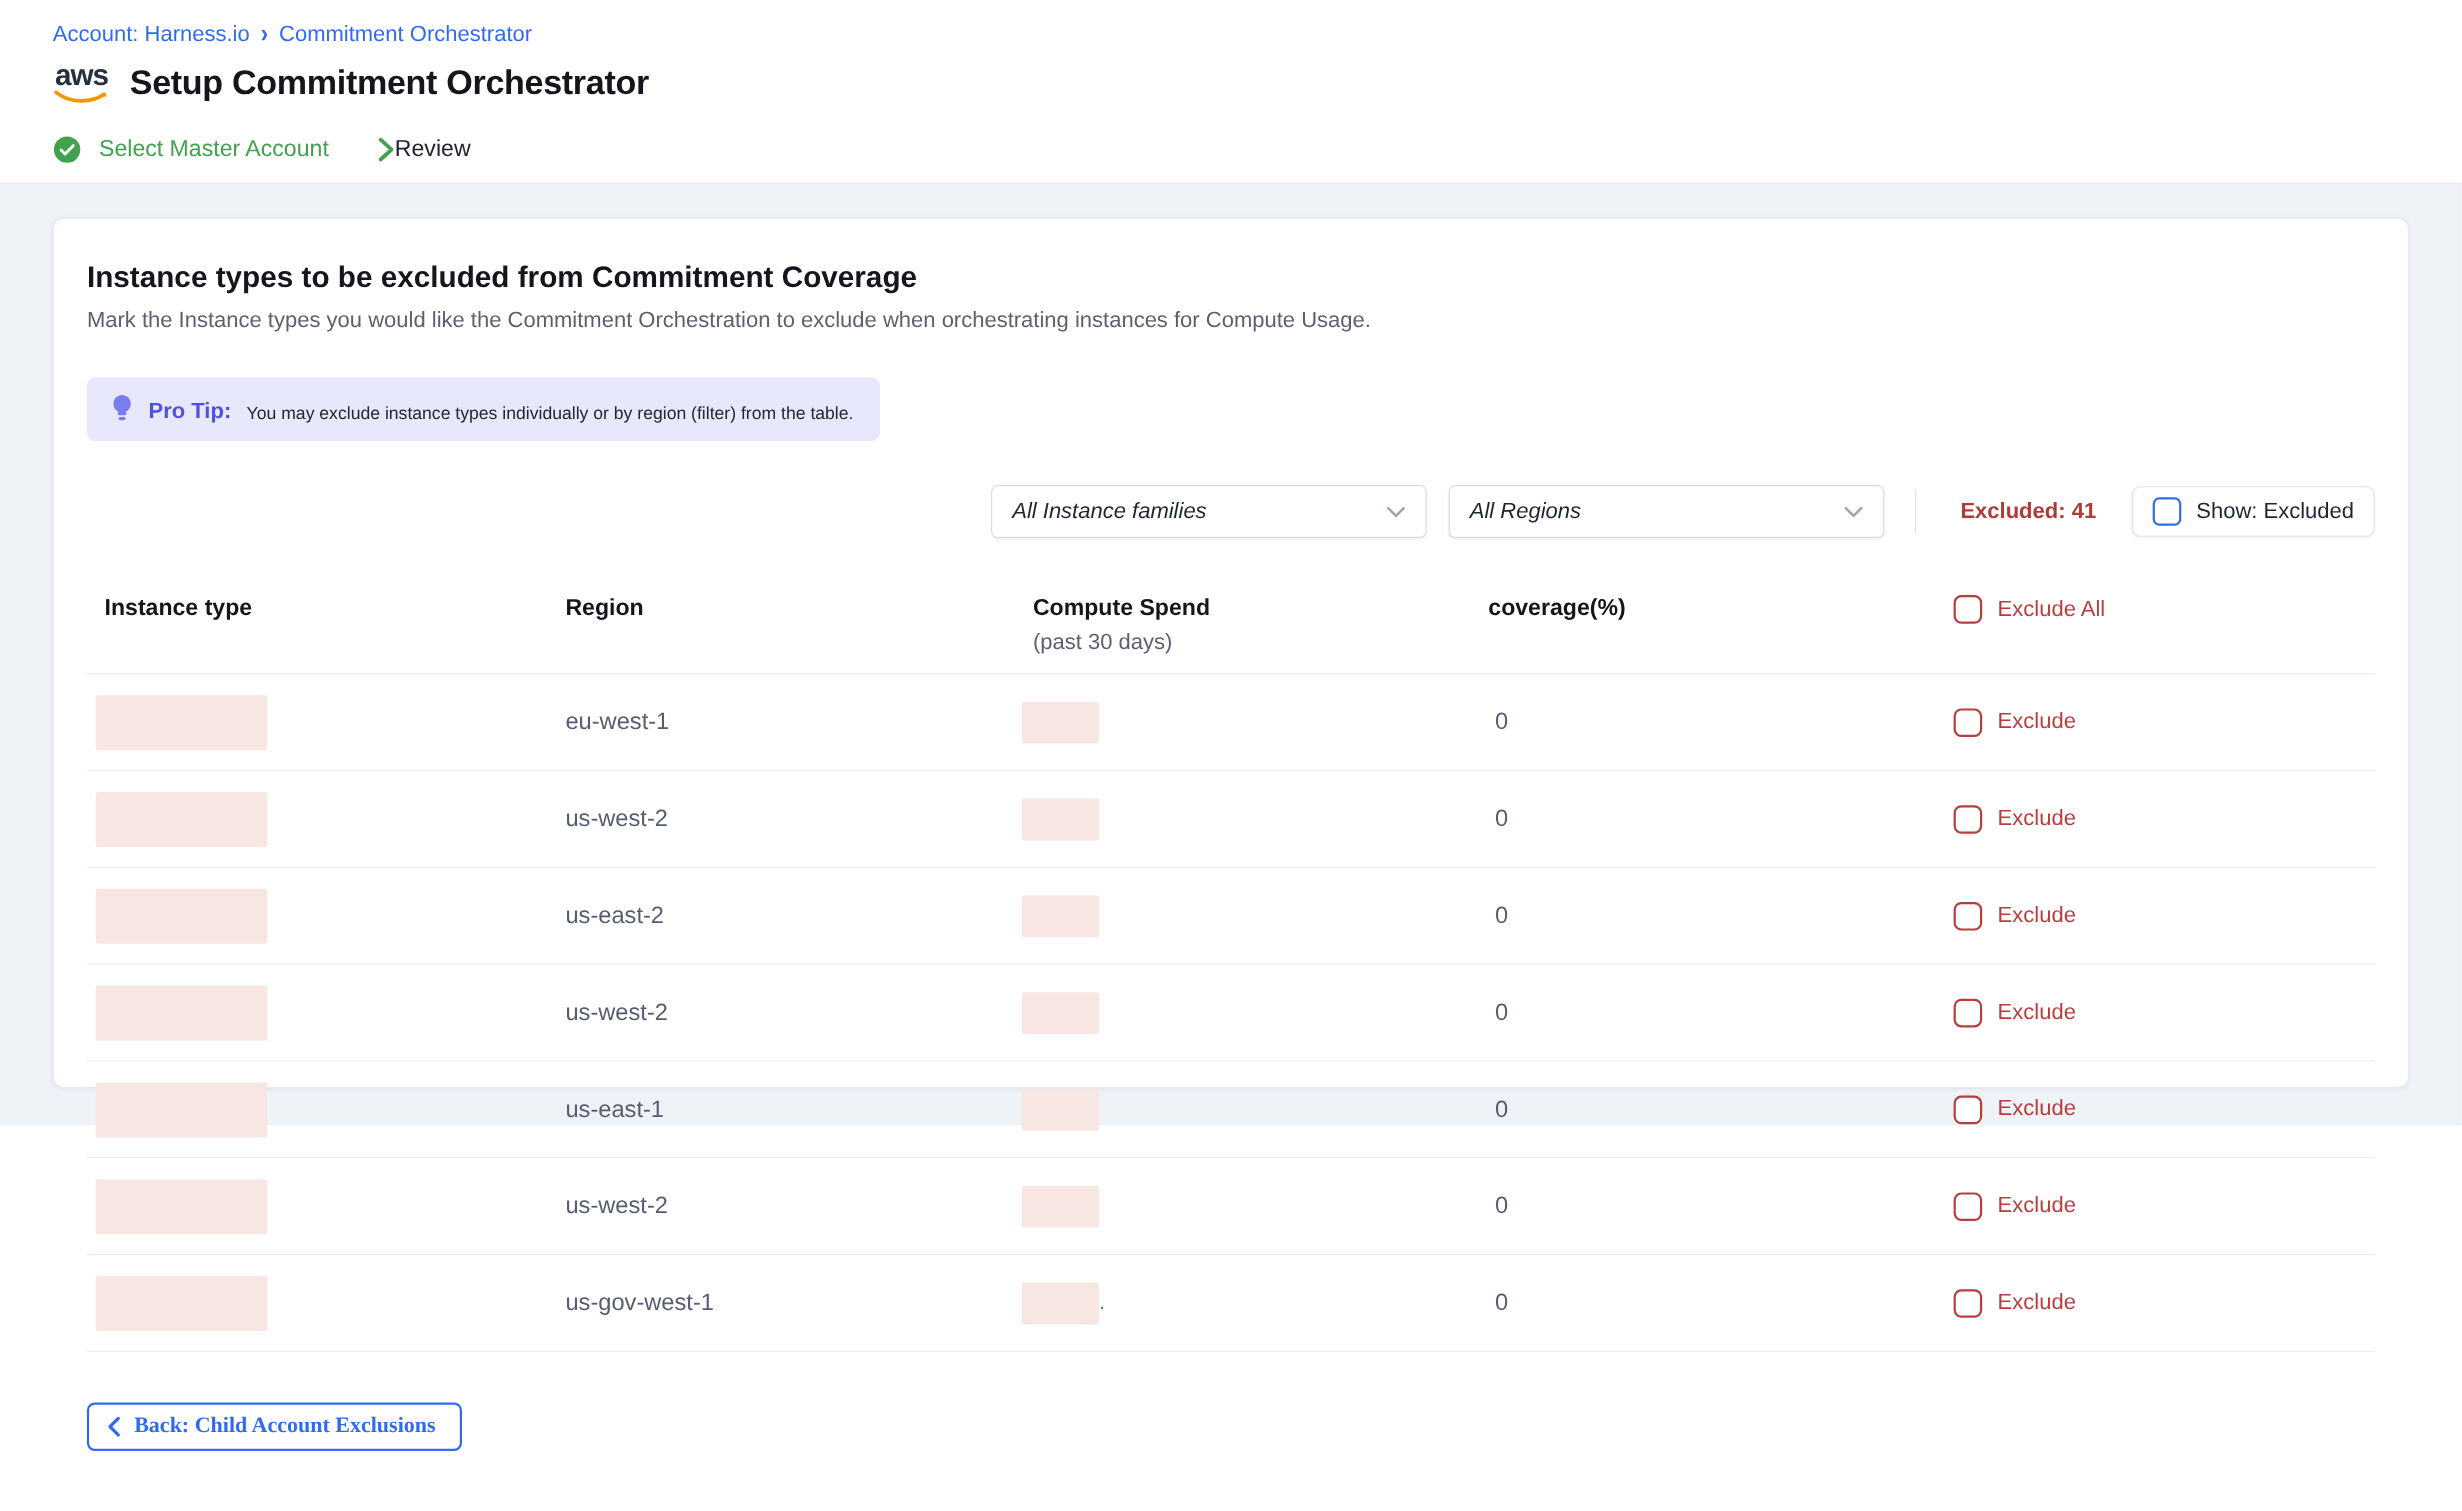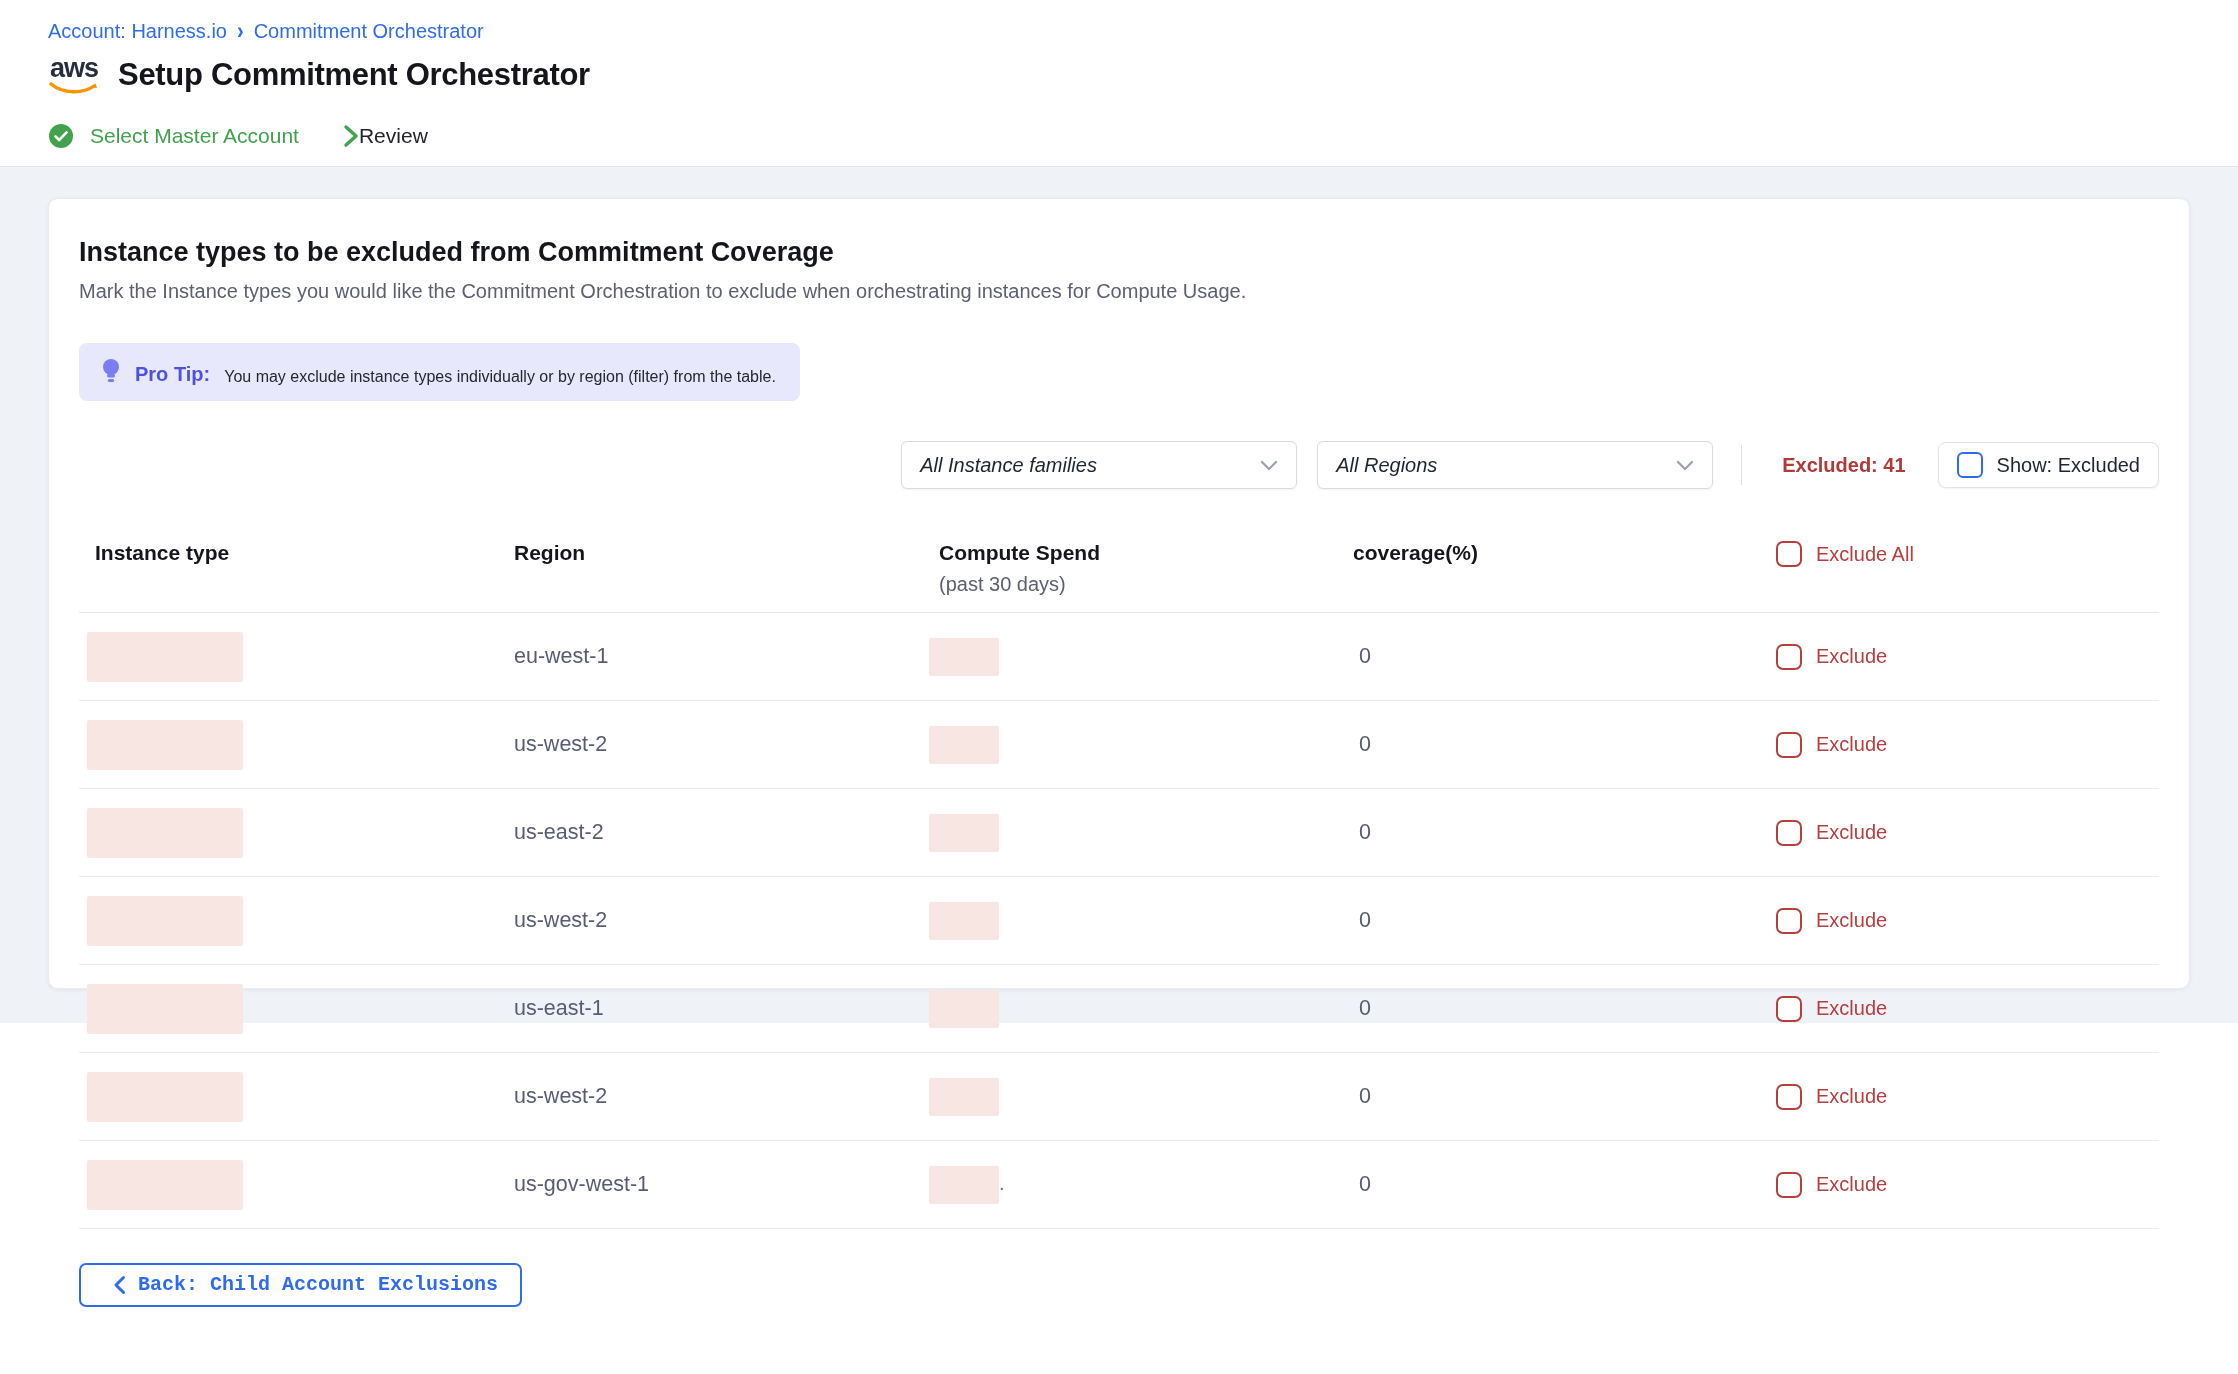--- a/index.html
+++ b/index.html
@@ -74,24 +74,24 @@
   .redact { background:#f8e6e3; border-radius:2px; }
   .redact.big { width:156px; height:50px; margin-left:-8px; }
   .redact.small { width:70px; height:38px; margin-left:-10px; display:inline-block; vertical-align:middle; }
   .spend-cell { font-size:20px; color:#6a6d7c; }
   .region-cell { font-size:21.5px; color:#575c72; }
   .coverage-cell { font-size:21.5px; color:#575c72; padding-left:6px; }
   .exclude-cell { display:flex; align-items:center; gap:14px; padding-left:30px; }
   .exclude-cell .label { font-size:20px; color:#b83e3e; }
 
   
-  .back-btn { display:inline-flex; align-items:center; gap:12px; margin-top:34px;
-              border:2px solid #2f6ced; border-radius:7px; padding:8px 22px 9px 32px;
+  .back-btn { display:inline-flex; align-items:center; gap:12px; margin-top:46px;
+              border:2px solid #2f6ced; border-radius:7px; padding:8px 22px 9px 16px;
               background:#fff; color:#2f6ced; font-size:20px; font-weight:bold;
-              font-family:Liberation Mono, monospace; cursor:pointer; }
+              font-family:Liberation Serif, serif; cursor:pointer; }
 </style>
 </head>
 <body>
 
 <div class="top-header">
   <div class="breadcrumb">
     <a>Account: Harness.io</a>
     <span class="crumb-sep">›</span>
     <a>Commitment Orchestrator</a>
   </div>

